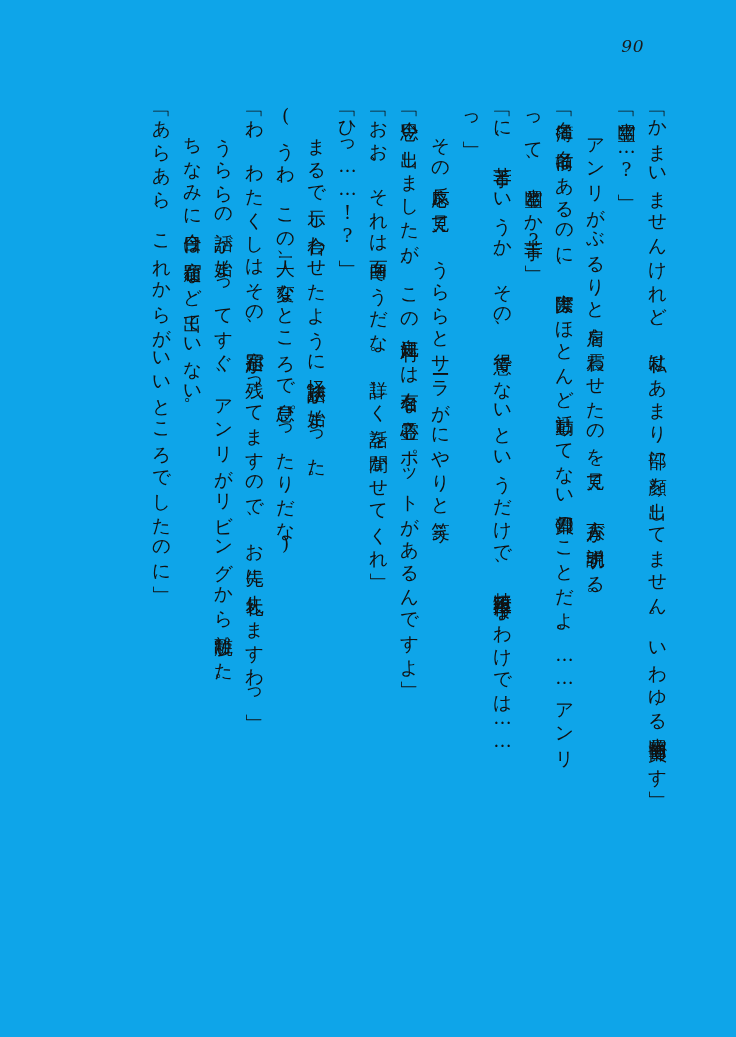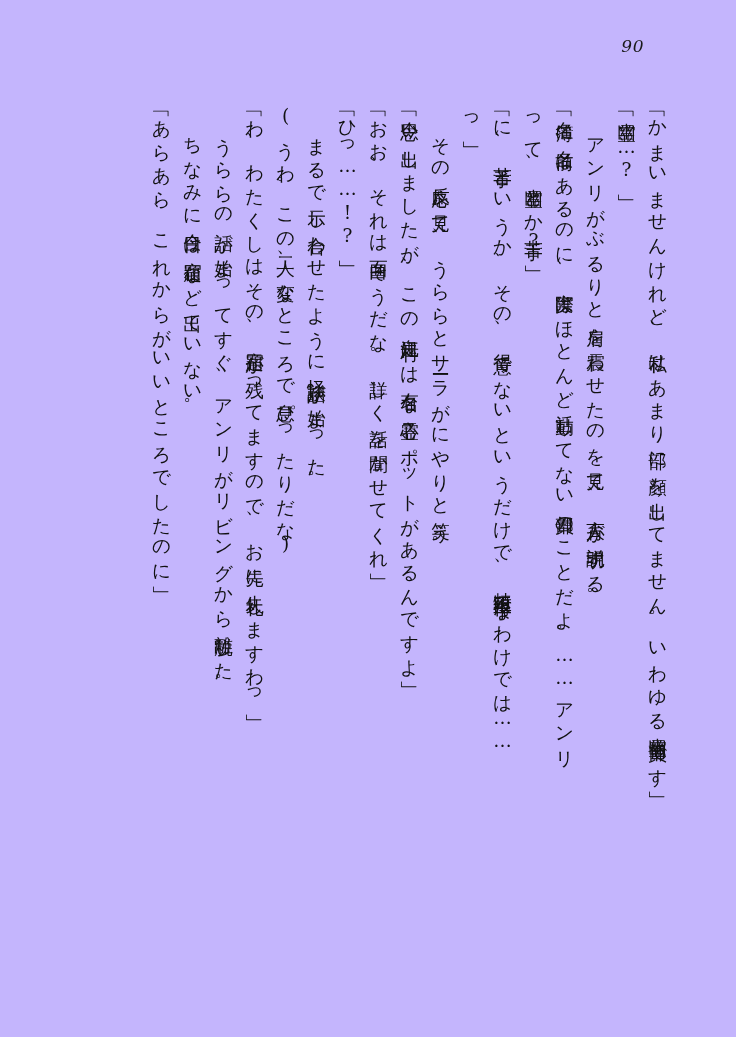--- a/index.html
+++ b/index.html
@@ -11,21 +11,21 @@
     width: 736px;
     height: 1037px;
     font-family: "DejaVu Serif", "Liberation Serif", serif;
     color: #111111;
     overflow: hidden;
   }
   .page {
     position: relative;
     width: 736px;
     height: 1037px;
-    background: #c4b5fd;
+    background: #0ea5e9;
     box-sizing: border-box;
   }
   .page-number {
     position: absolute;
     top: 36px;
     right: 92px;
     font-size: 17px;
     font-style: italic;
     font-family: "DejaVu Serif", "Liberation Serif", serif;
     color: #1a1a1a;

